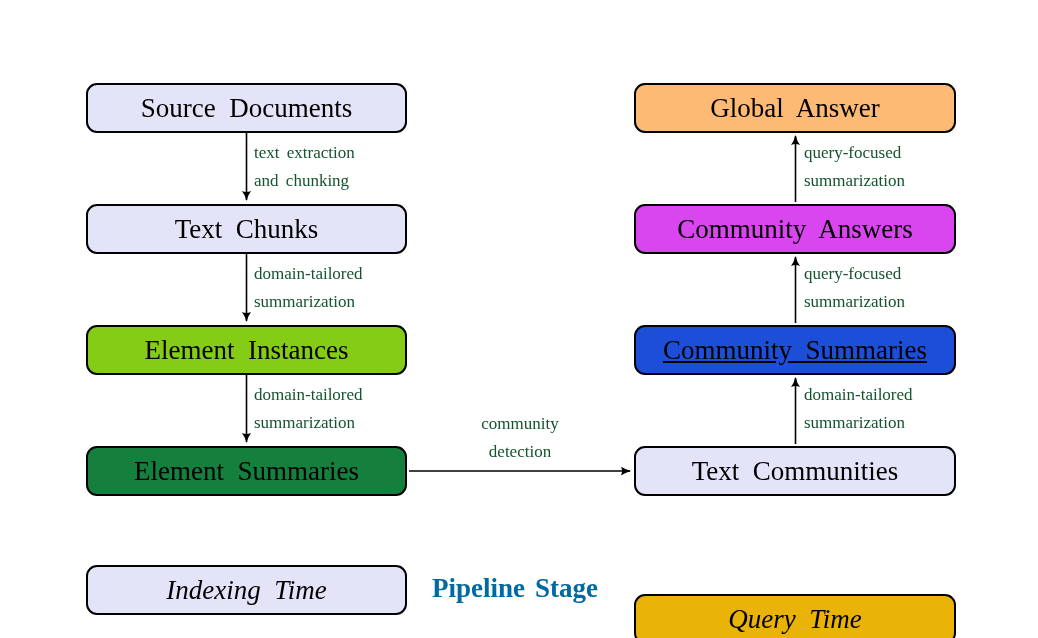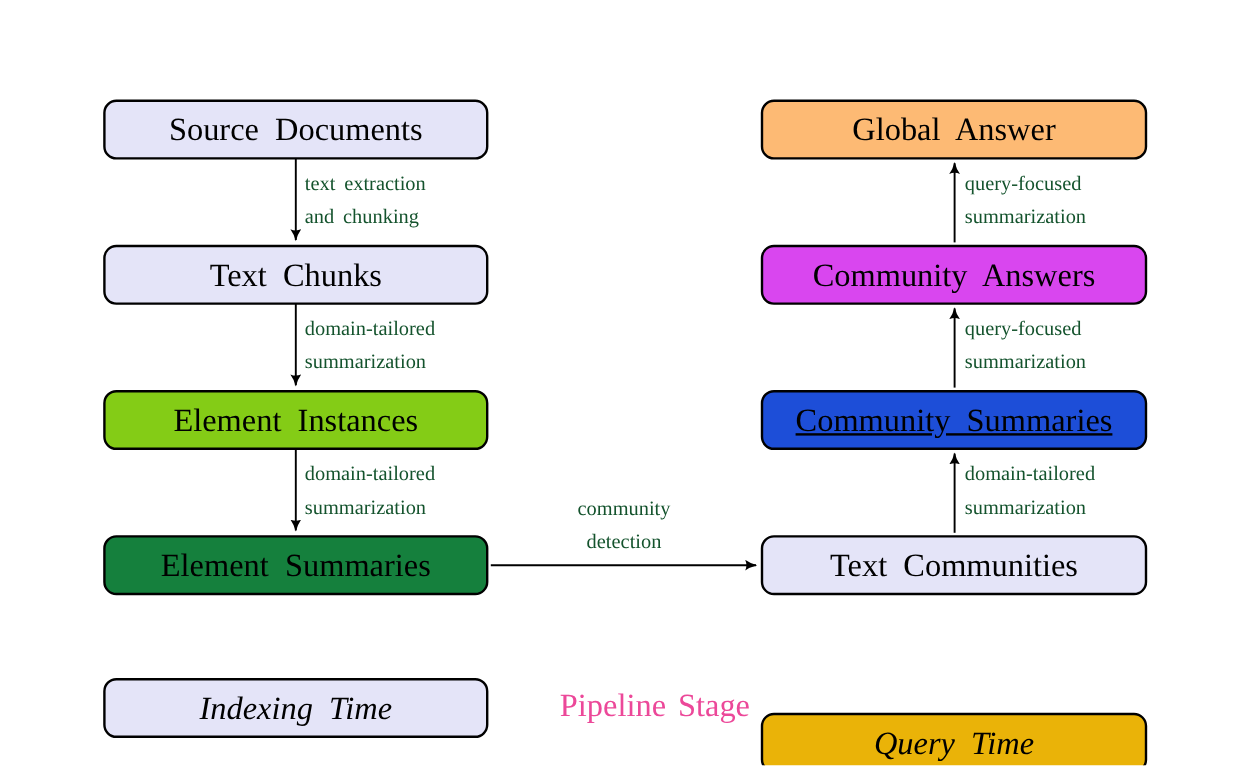--- a/index.html
+++ b/index.html
@@ -48,23 +48,23 @@
     white-space: pre-line;
     word-spacing: 0.18em;
   }
   .edge-label.centered {
     text-align: center;
   }
   .stage-label {
     position: absolute;
     font-size: 27px;
     line-height: 28px;
-    font-weight: normal;
-    color: #ec4899;
-    text-align: right;
+    font-weight: bold;
+    color: #0369a1;
+    text-align: center;
     word-spacing: 0.12em;
   }
 </style>
 </head>
 <body>
 
 <div class="canvas">
 
   <svg class="arrows" width="1038" height="638" viewBox="0 0 1038 638" xmlns="http://www.w3.org/2000/svg">
     <defs>

